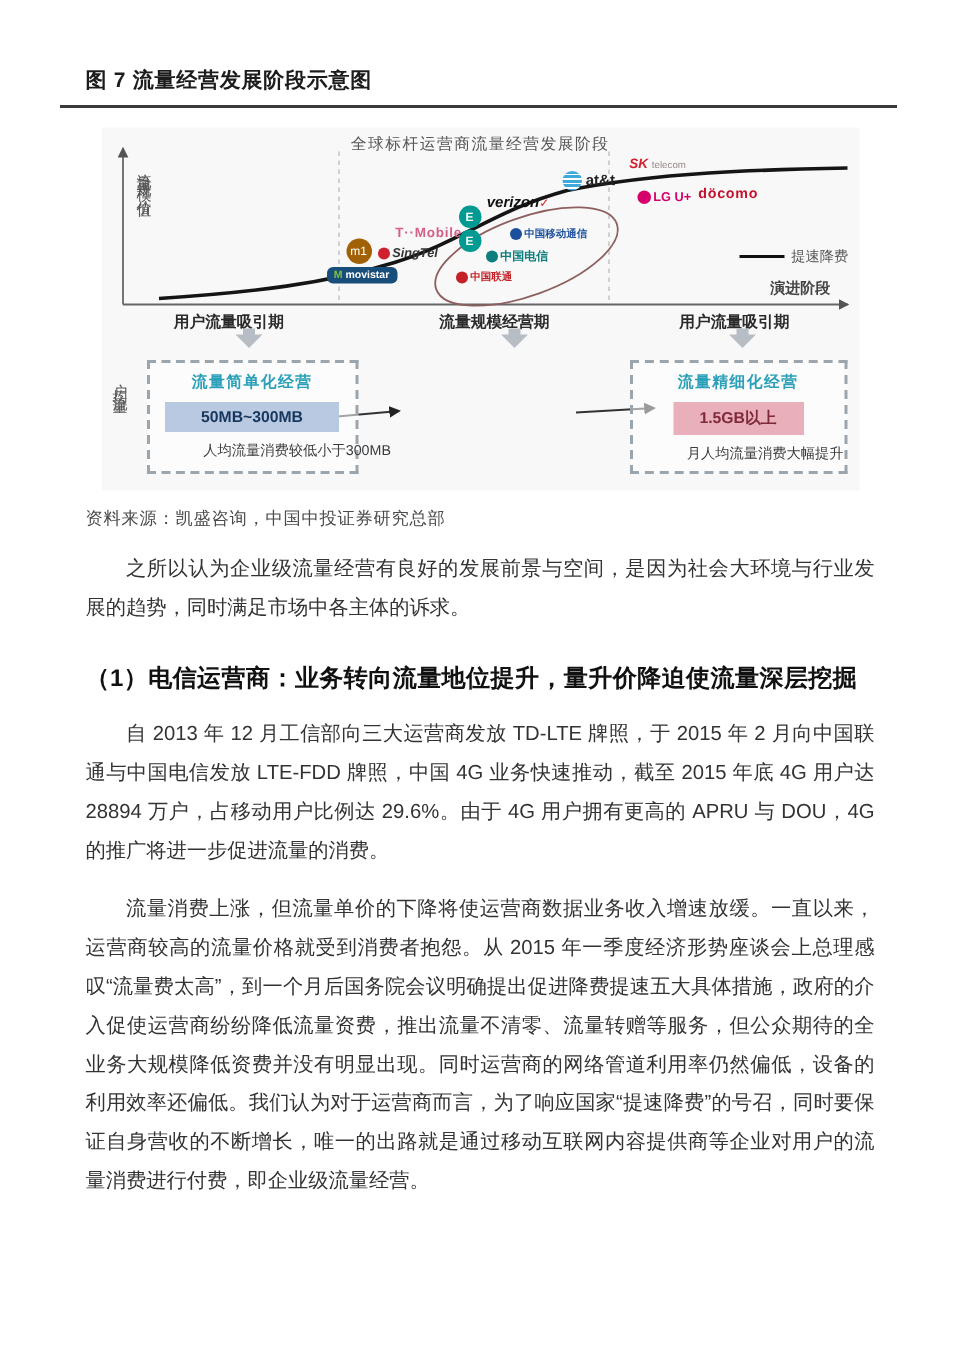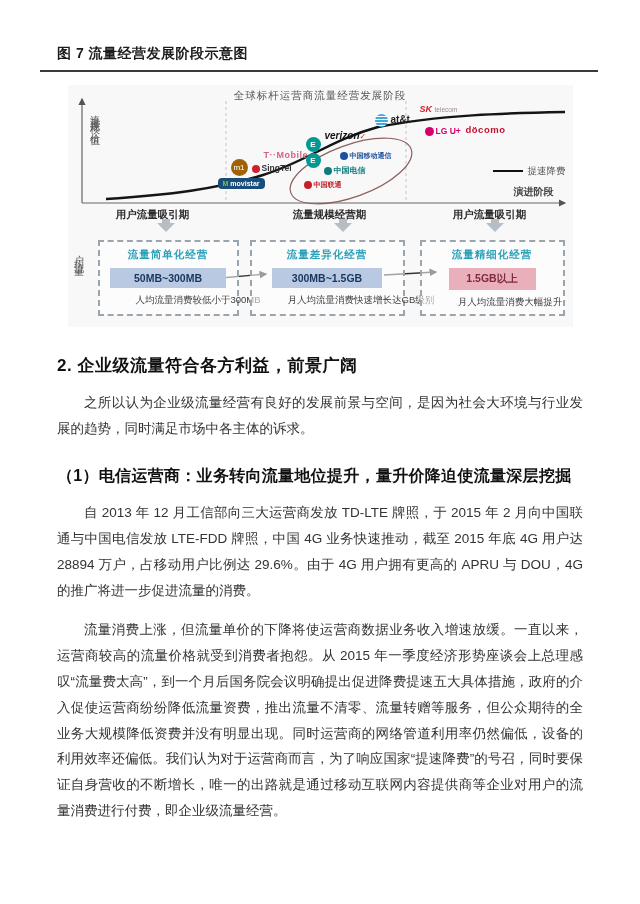--- a/index.html
+++ b/index.html
@@ -26,21 +26,21 @@
   .phase1{left:85px;} .phase2{left:262px;} .phase3{left:422px;}
 
   
   .logo{position:absolute;white-space:nowrap;line-height:1;}
   .dot{display:inline-block;border-radius:50%;vertical-align:middle;}
   .lg-movistar{left:150px;top:93px;background:#1a4e7a;color:#fff;font-size:7px;
                padding:2px 5px;border-radius:4px;font-weight:bold;}
   .mov-m{color:#7dc242;font-weight:bold;margin-right:2px;}
   .lg-m1{left:163px;top:74px;width:17px;height:17px;background:#a16207;border-radius:50%;
          color:#fff;font-size:8px;font-weight:normal;text-align:center;line-height:17px;}
-  .lg-singtel{left:184px;top:79px;color:#333;font-size:8.5px;font-weight:bold;}
+  .lg-singtel{left:184px;top:79px;color:#333;font-size:8.5px;font-weight:bold;font-style:italic;}
   .sing-dot{width:8px;height:8px;background:#d0202e;margin-right:2px;}
   .lg-tmobile{left:196px;top:66px;color:#d4608a;font-size:9px;font-weight:bold;letter-spacing:.5px;}
   .lg-ee{left:238px;top:52px;width:15px;}
   .ee-c{width:15px;height:15px;background:#009a93;border-radius:50%;color:#fff;font-size:8px;
         font-weight:bold;text-align:center;line-height:15px;margin-bottom:1px;}
   .lg-verizon{left:257px;top:46px;color:#111;font-size:10px;font-weight:bold;font-style:italic;}
   .vz-check{color:#d52b1e;font-size:8px;font-style:normal;}
   .lg-att{left:307px;top:29px;color:#222;font-size:10px;font-weight:bold;}
   .att-globe{width:13px;height:13px;background:repeating-linear-gradient(#3fa9dc 0 2px,#ffffff 2px 3px);
              margin-right:3px;}
@@ -141,34 +141,29 @@
     <div class="abs dn-arrow dn2"></div>
     <div class="abs dn-arrow dn3"></div>
 
     <div class="abs side-label">户均流量</div>
 
     <div class="stage stage1">
       <div class="stage-h">流量简单化经营</div>
       <span class="pill pill-blue pill1">50MB~300MB</span>
       <div class="stage-d">人均流量消费较低小于300MB</div>
     </div>
-    <div class="stage stage2">
-      <div class="stage-h">流量差异化经营</div>
-      <span class="pill pill-blue pill2">300MB~1.5GB</span>
-      <div class="stage-d">月人均流量消费快速增长达GB级别</div>
-    </div>
     <div class="stage stage3">
       <div class="stage-h">流量精细化经营</div>
       <span class="pill pill-pink pill3">1.5GB以上</span>
       <div class="stage-d">月人均流量消费大幅提升</div>
     </div>
   </div>
 
+  <div class="source">资料来源：凯盛咨询，中国中投证券研究总部</div>
 
-  <div class="sec-heading">2.  企业级流量符合各方利益，前景广阔</div>
 
   <p class="para">之所以认为企业级流量经营有良好的发展前景与空间，是因为社会大环境与行业发展的趋势，同时满足市场中各主体的诉求。</p>
 
   <div class="sub-heading">（1）电信运营商：业务转向流量地位提升，量升价降迫使流量深层挖掘</div>
 
   <p class="para">自 2013 年 12 月工信部向三大运营商发放 TD-LTE 牌照，于 2015 年 2 月向中国联通与中国电信发放 LTE-FDD 牌照，中国 4G 业务快速推动，截至 2015 年底 4G 用户达 28894 万户，占移动用户比例达 29.6%。由于 4G 用户拥有更高的 APRU 与 DOU，4G 的推广将进一步促进流量的消费。</p>
   <p class="para">流量消费上涨，但流量单价的下降将使运营商数据业务收入增速放缓。一直以来，运营商较高的流量价格就受到消费者抱怨。从 2015 年一季度经济形势座谈会上总理感叹“流量费太高”，到一个月后国务院会议明确提出促进降费提速五大具体措施，政府的介入促使运营商纷纷降低流量资费，推出流量不清零、流量转赠等服务，但公众期待的全业务大规模降低资费并没有明显出现。同时运营商的网络管道利用率仍然偏低，设备的利用效率还偏低。我们认为对于运营商而言，为了响应国家“提速降费”的号召，同时要保证自身营收的不断增长，唯一的出路就是通过移动互联网内容提供商等企业对用户的流量消费进行付费，即企业级流量经营。</p>
 
 </div>
 

